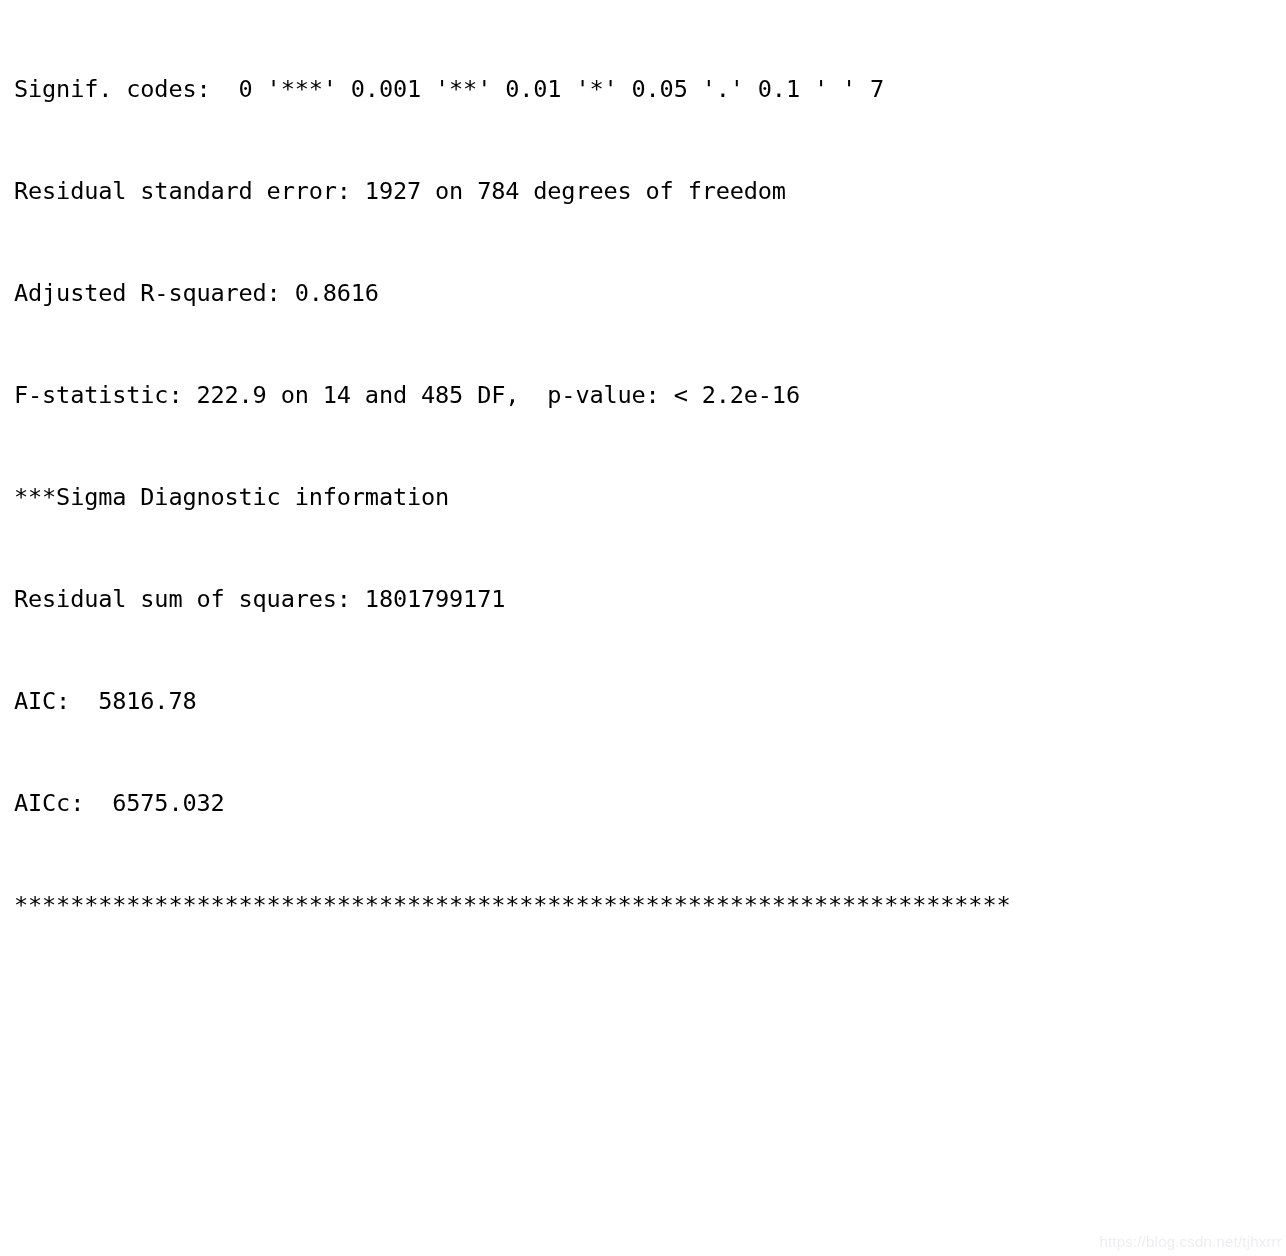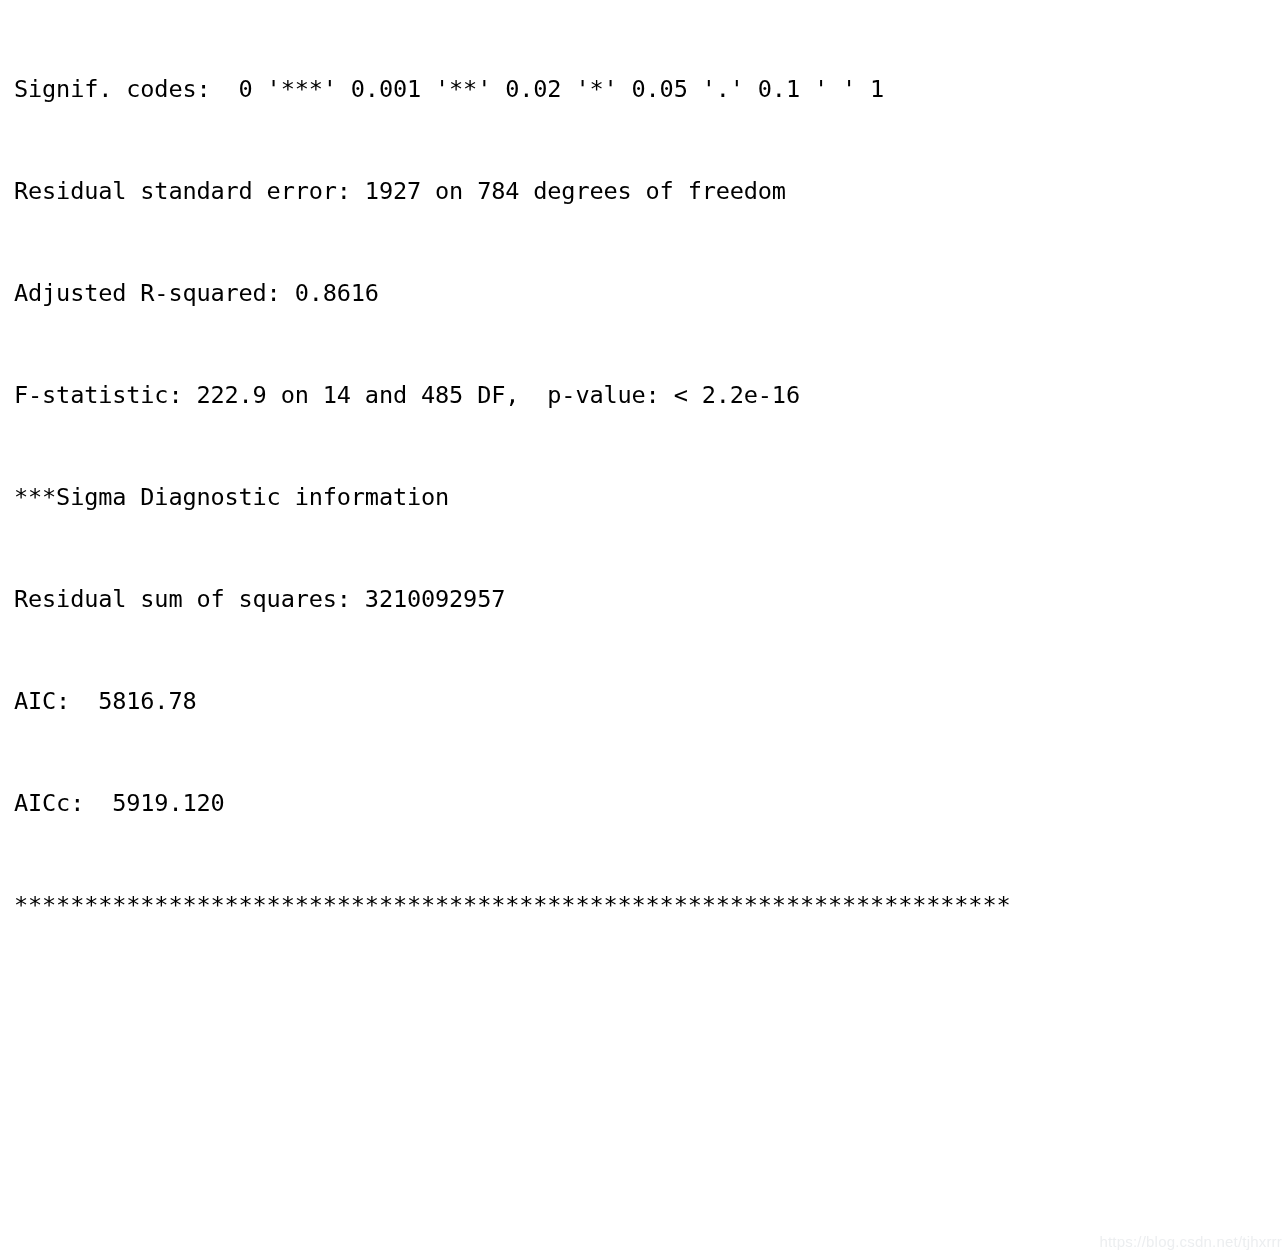--- a/index.html
+++ b/index.html
@@ -37,28 +37,28 @@
     font-size: 15px;
     color: #eceef0;
     white-space: pre;
     letter-spacing: 0.2px;
   }
 </style>
 </head>
 <body>
 
 <div id="console">
-  <div class="line">Signif. codes:  0 '***' 0.001 '**' 0.02 '*' 0.05 '.' 0.1 ' ' 1</div>
+  <div class="line">Signif. codes:  0 '***' 0.001 '**' 0.01 '*' 0.05 '.' 0.1 ' ' 7</div>
   <div class="line">Residual standard error: 1927 on 784 degrees of freedom</div>
   <div class="line">Adjusted R-squared: 0.8616</div>
   <div class="line">F-statistic: 222.9 on 14 and 485 DF,  p-value: &lt; 2.2e-16</div>
   <div class="line">***Sigma Diagnostic information</div>
-  <div class="line">Residual sum of squares: 3210092957</div>
+  <div class="line">Residual sum of squares: 1801799171</div>
   <div class="line">AIC:  5816.78</div>
-  <div class="line">AICc:  5919.120</div>
+  <div class="line">AICc:  6575.032</div>
   <div class="line">***********************************************************************</div>
   
   
   
   
   
   
   
   
   

